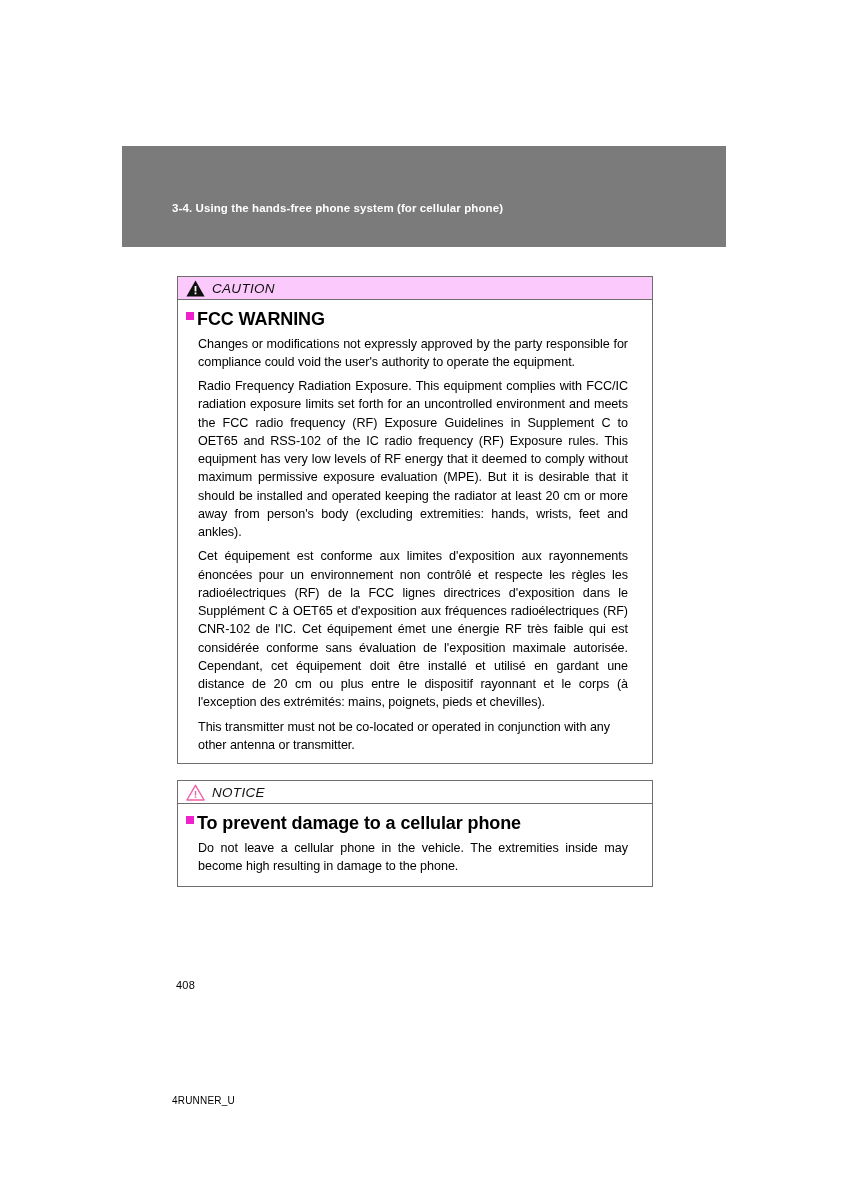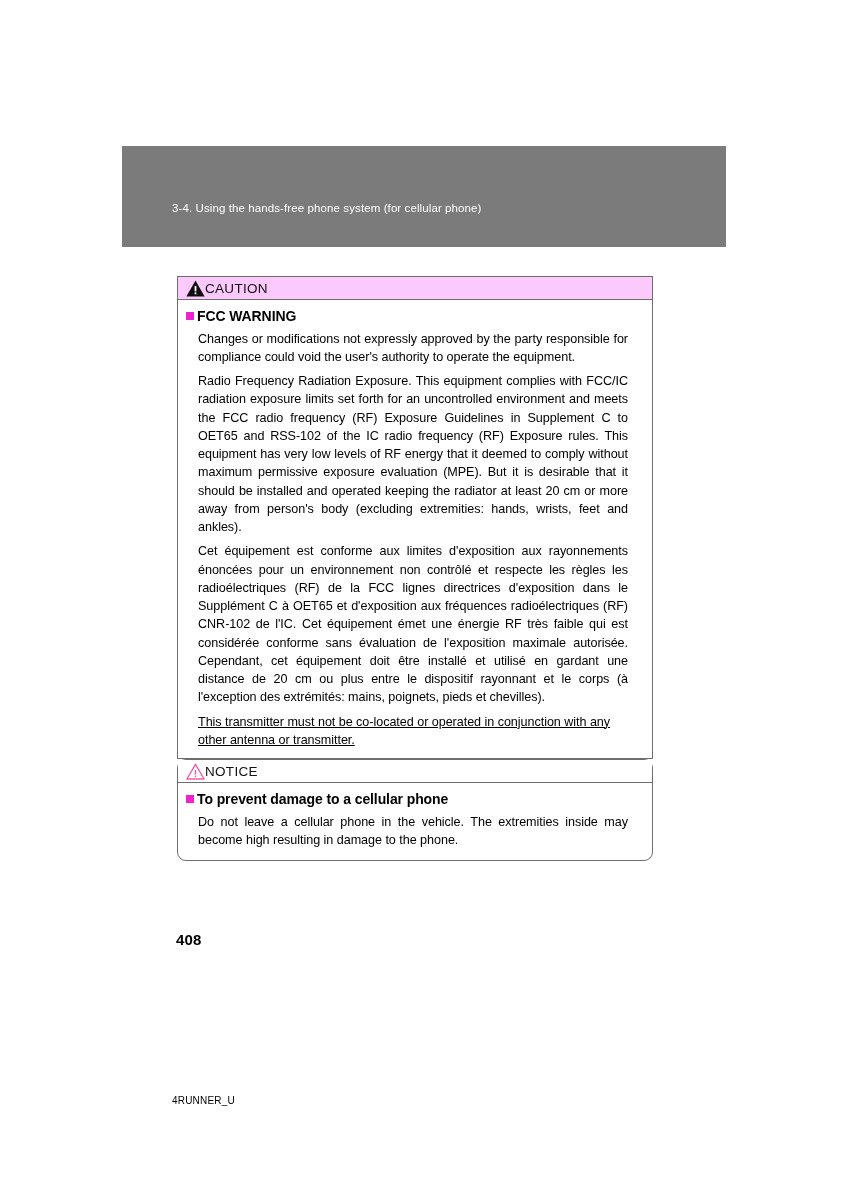--- a/index.html
+++ b/index.html
@@ -27,49 +27,52 @@
     background: #7b7b7b;
   }
   .section-bar-text {
     position: absolute;
     left: 50px;
     bottom: 33px;
     color: #ffffff;
     font-size: 11.5px;
     letter-spacing: 0.1px;
     white-space: nowrap;
+    font-weight: bold;
   }
 
   
   .alert-box {
     position: absolute;
     left: 177px;
     width: 476px;
     border: 1px solid #6e6e6e;
     box-sizing: border-box;
     background: #ffffff;
   }
   #caution-box { top: 276px; }
-  #notice-box  { top: 759px; border-radius: 9px; }
+  #notice-box  { top: 780px; }
 
   .alert-head {
     display: flex;
     align-items: center;
     height: 23px;
     padding-left: 8px;
     border-bottom: 1px solid #6e6e6e;
     box-sizing: border-box;
   }
   .alert-head.caution { background: #fbc9fb; }
   .alert-head.notice  { background: #ffffff; }
 
   .alert-head-label {
     font-size: 13.5px;
     letter-spacing: 0.3px;
+    margin-left: 7px;
     color: #111111;
+    font-style: italic;
   }
 
   .tri-icon { display: block; }
 
   .alert-body {
     padding: 7px 8px 9px 8px;
   }
 
   
   .sub-head {
@@ -79,53 +82,52 @@
   }
   .bullet-square {
     width: 8px;
     height: 8px;
     background: #ee22cc;
     flex: 0 0 auto;
     margin-top: 4px;
     margin-right: 3px;
   }
   .sub-head-text {
-    font-size: 14px;
+    font-size: 18px;
     font-weight: bold;
     line-height: 1.25;
     letter-spacing: -0.1px;
   }
 
   
   p.para {
     margin: 0 13px 6px 0;
     padding: 0 3px 0 12px;
     font-size: 12.6px;
     line-height: 1.45;
     text-align: justify;
     text-justify: inter-word;
     letter-spacing: -0.05px;
   }
   p.para:last-child { margin-bottom: 0; }
-  p.para.nojustify { text-align: left; text-decoration: underline; }
+  p.para.nojustify { text-align: left; }
 
   sup.reg {
     font-size: 8px;
     vertical-align: super;
     line-height: 0;
   }
 
   
   .page-number {
     position: absolute;
     left: 176px;
-    top: 931px;
-    font-size: 15px;
+    top: 979px;
+    font-size: 11px;
     letter-spacing: 0.2px;
-    font-weight: bold;
   }
   .doc-code {
     position: absolute;
     left: 172px;
     top: 1095px;
     font-size: 10px;
     letter-spacing: 0.2px;
   }
 </style>
 </head>

